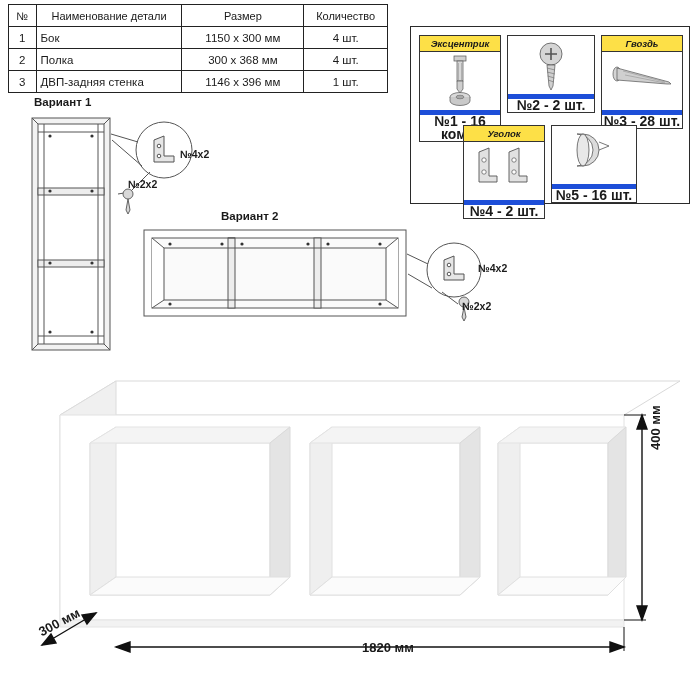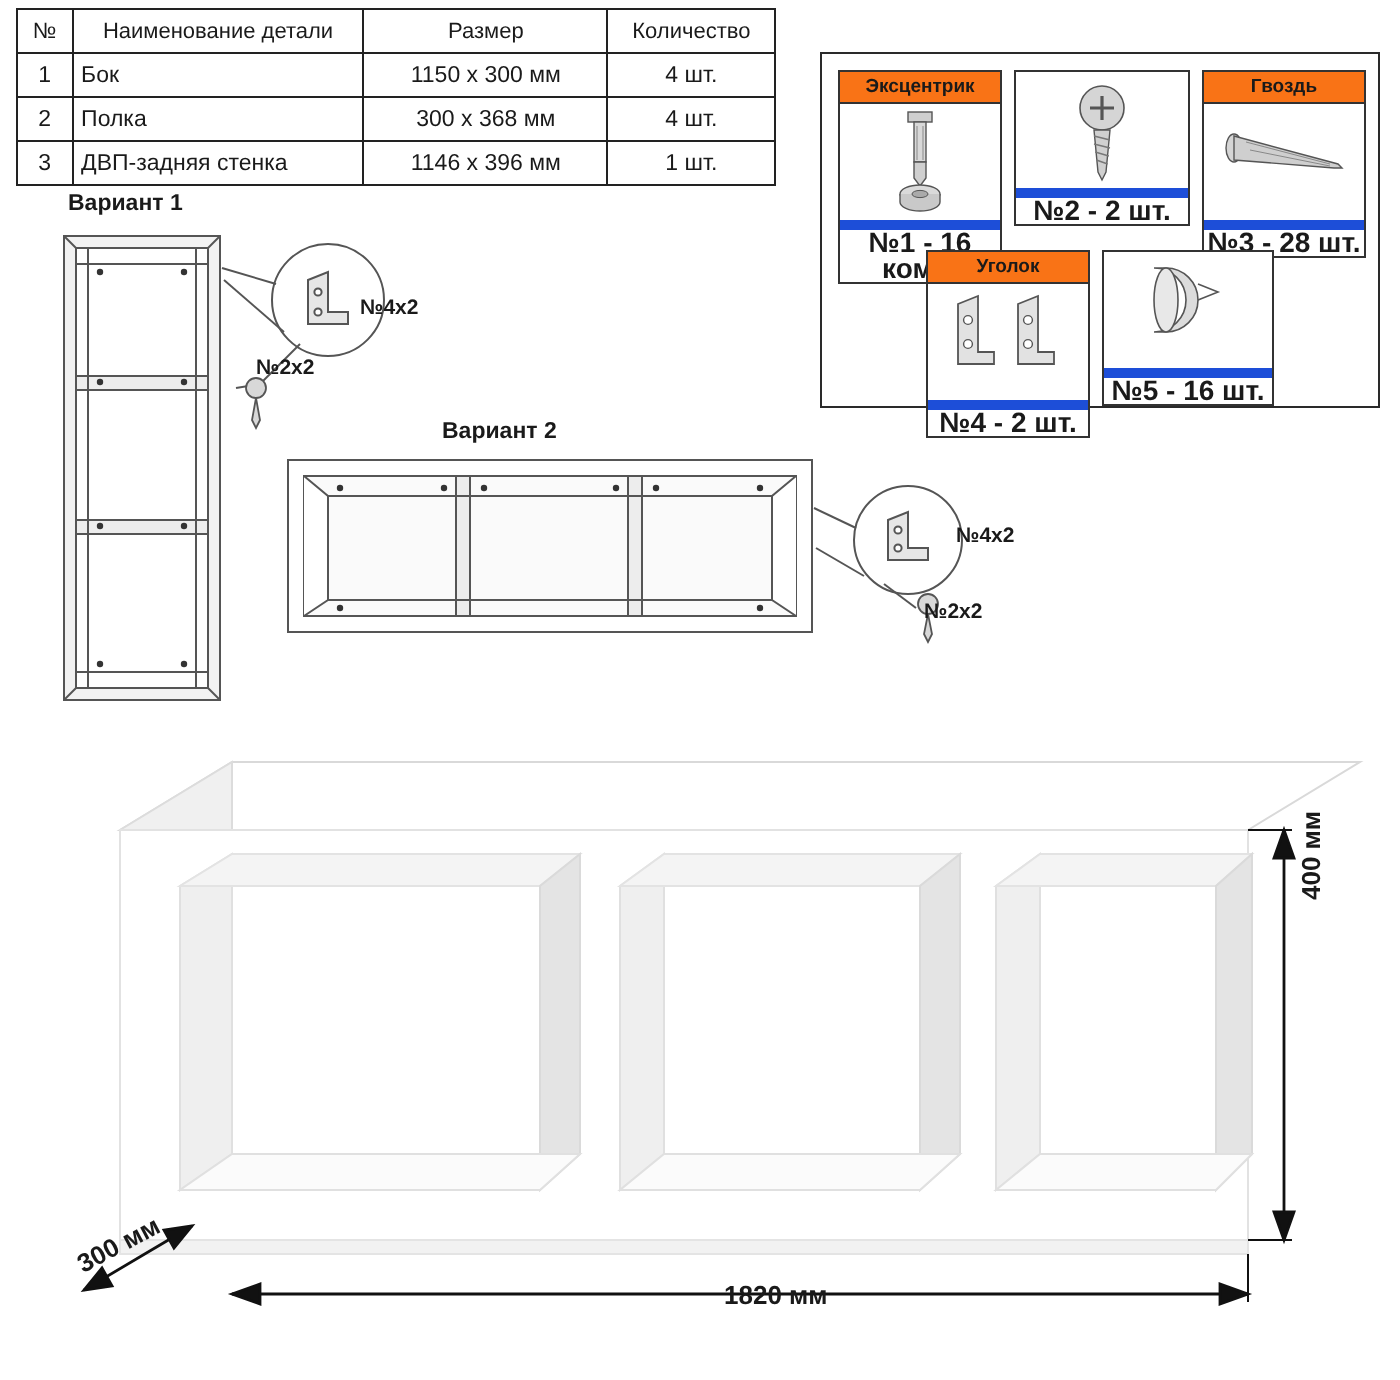--- a/index.html
+++ b/index.html
@@ -37,24 +37,24 @@
     border:1px solid #2a2a2a;
     background:#fff;
   }
   .hw-cell{
     position:absolute;
     border:1px solid #333;
     background:#fff;
     text-align:center;
   }
   .hw-title{
-    background:#f97316;
+    background:#fde047;
     border-bottom:1px solid #333;
     font-size:9.5px;font-weight:bold;
-    line-height:11px;padding:2px 0;
+    line-height:11px;padding:2px 0;font-style:italic;
   }
   .hw-body{height:58px;position:relative;}
   .hw-label{
     font-size:14px;font-weight:bold;
     border-top:5px solid #1d4ed8;
     line-height:13px;
   }
 
   
   #hw-eccentric{left:8px;top:8px;width:80px;}

